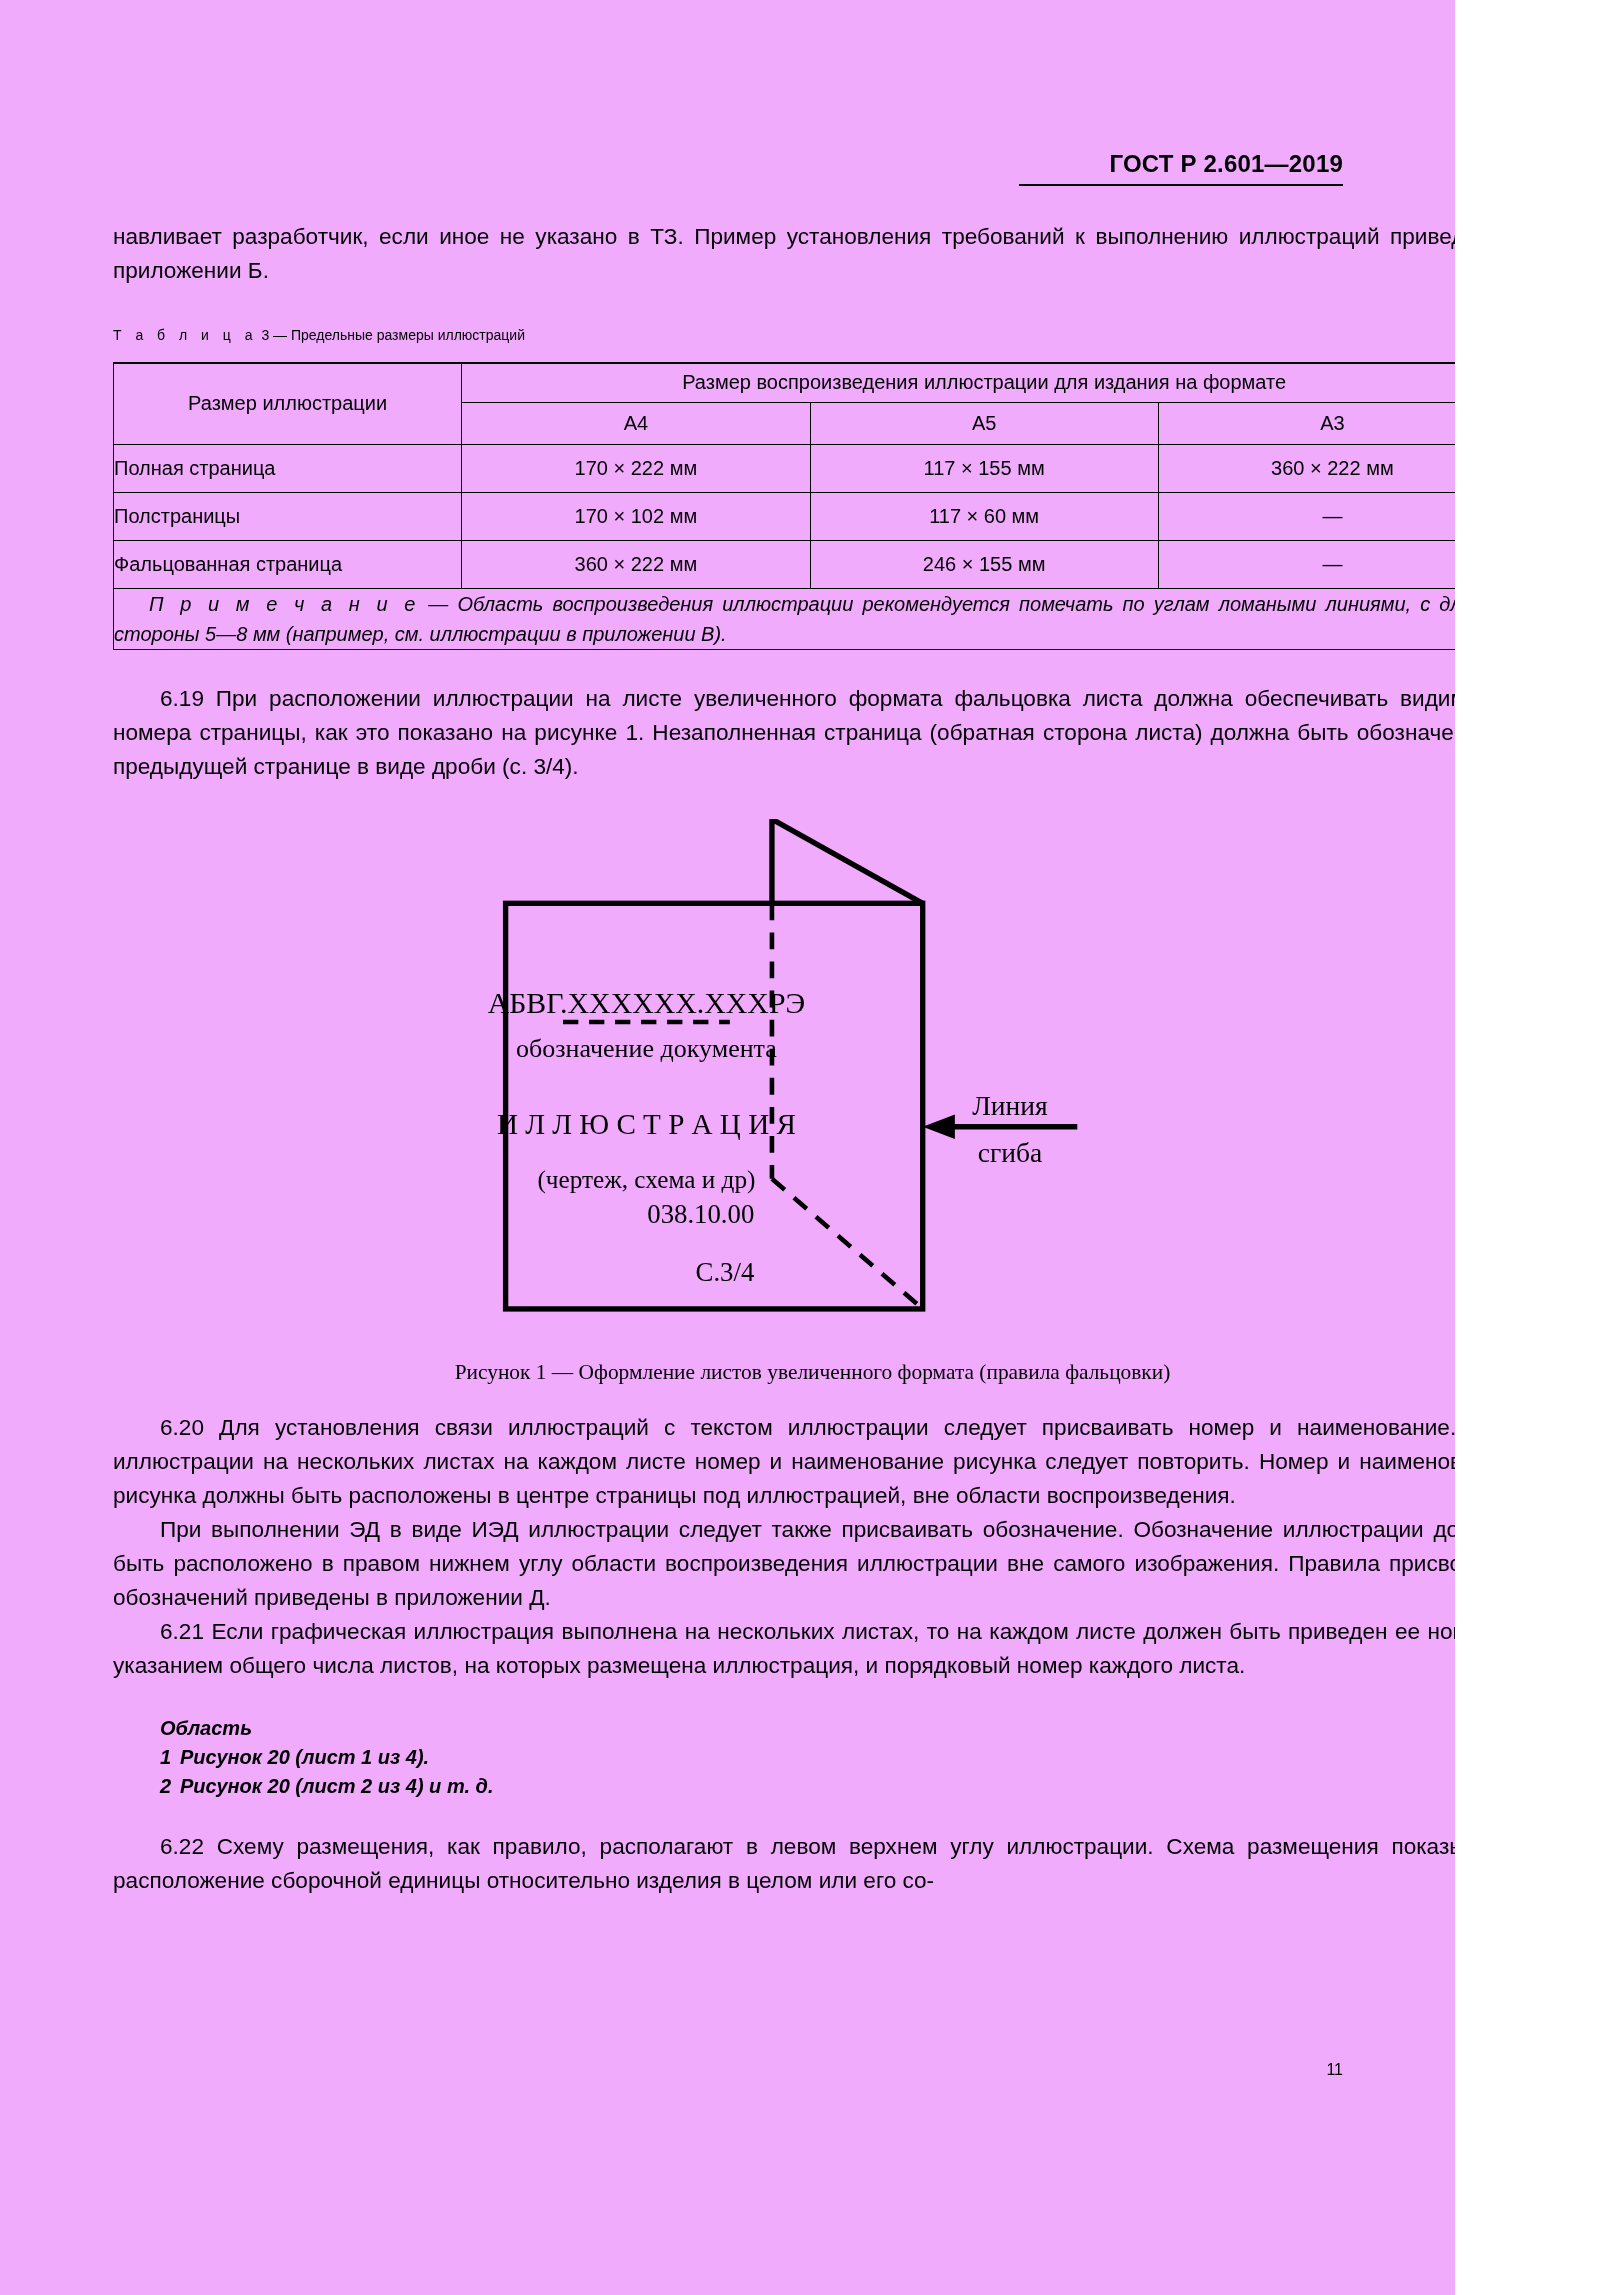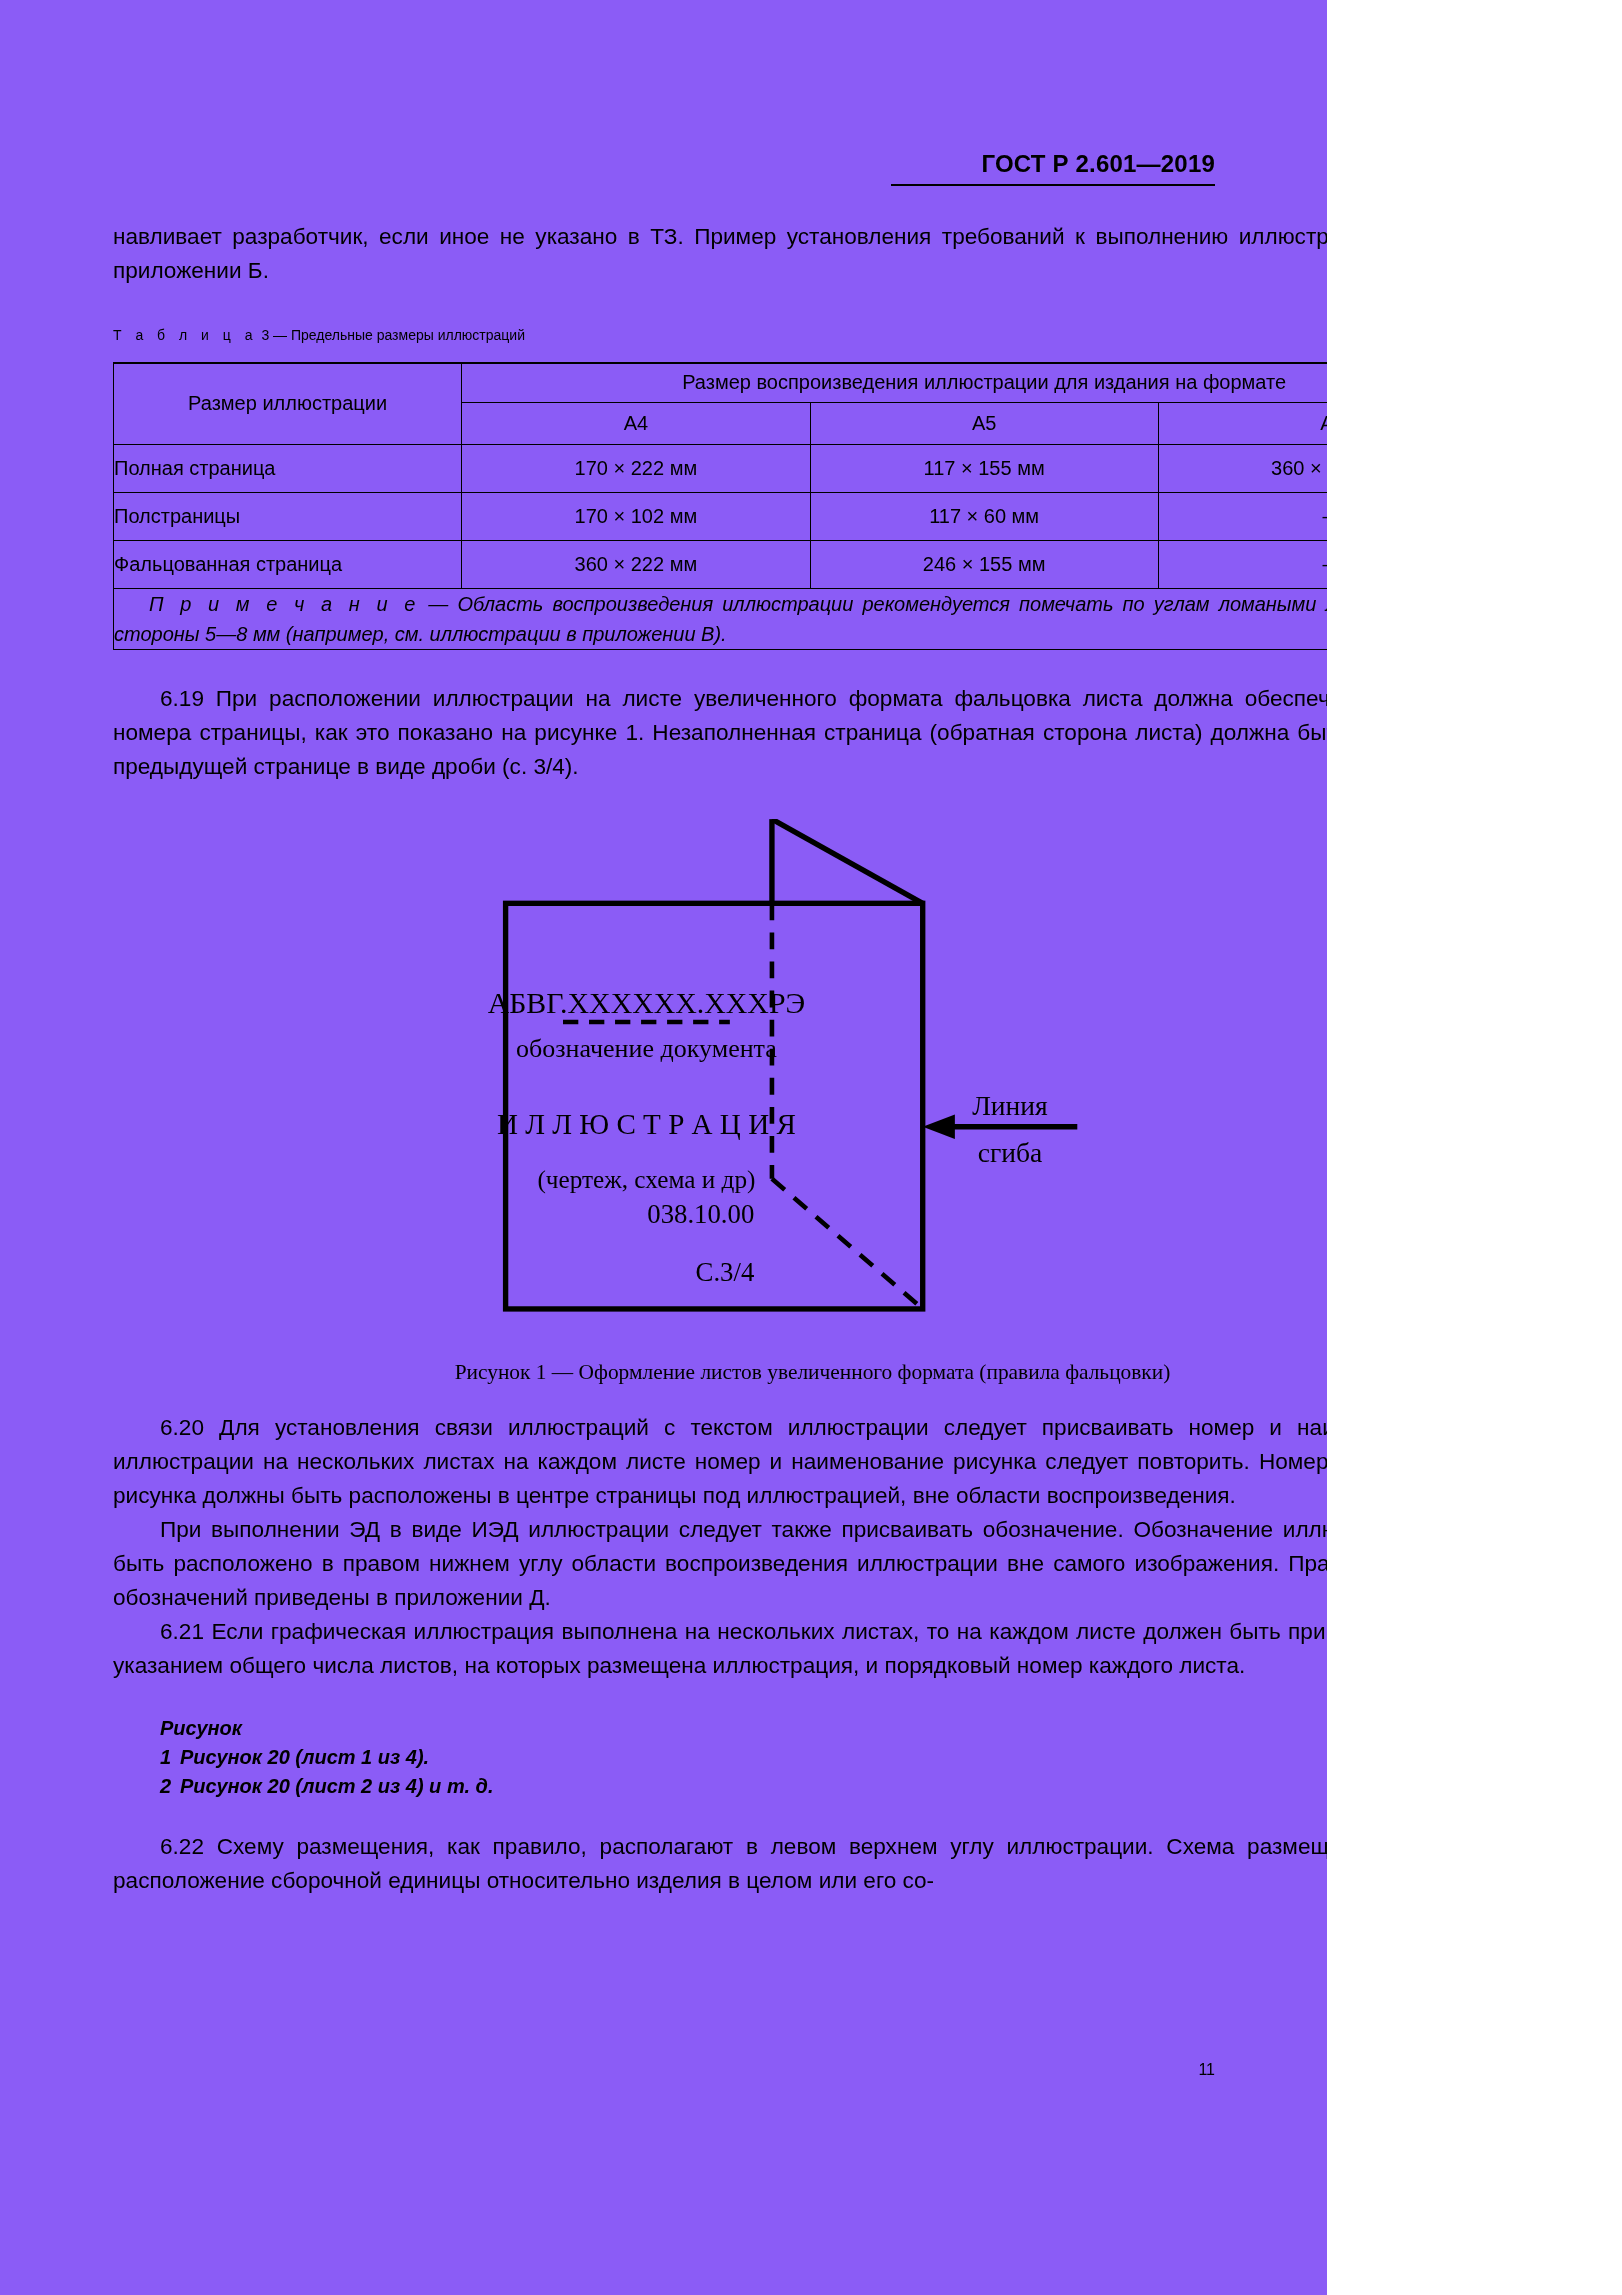--- a/index.html
+++ b/index.html
@@ -2,23 +2,23 @@
 <html lang="ru" style="font-size:12.2px"><head>
 <meta charset="utf-8">
 <style>
   html, body {
     margin: 0;
     padding: 0;
     background: #ffffff;
   }
   .page {
     position: relative;
-    width: 1327px;
+    width: 1455px;
     height: 2295px;
-    background: #8b5cf6;
+    background: #f0abfc;
     font-family: "Liberation Sans", sans-serif;
     color: #000000;
     box-sizing: border-box;
     overflow: hidden;
   }
 
   
   .header {
     position: absolute;
     top: 150px;
@@ -234,21 +234,21 @@
 
     <div class="fig-caption">Рисунок 1 — Оформление листов увеличенного формата (правила фальцовки)</div>
 
     <p class="body indent" style="margin-top:24px;">6.20 Для установления связи иллюстраций с текстом иллюстрации следует присваивать номер и наименование. Для иллюстрации на нескольких листах на каждом листе номер и наименование рисунка следует повторить. Номер и наименование рисунка должны быть расположены в центре страницы под иллюстрацией, вне области воспроизведения.</p>
 
     <p class="body indent">При выполнении ЭД в виде ИЭД иллюстрации следует также присваивать обозначение. Обозначение иллюстрации должно быть расположено в правом нижнем углу области воспроизведения иллюстрации вне самого изображения. Правила присвоения обозначений приведены в приложении Д.</p>
 
     <p class="body indent">6.21 Если графическая иллюстрация выполнена на нескольких листах, то на каждом листе должен быть приведен ее номер с указанием общего числа листов, на которых размещена иллюстрация, и порядковый номер каждого листа.</p>
 
     <div class="examples">
-      <div>Рисунок</div>
+      <div>Область</div>
       <div>
         <span class="ex-num">1</span><span>Рисунок 20 (лист 1 из 4).</span>
       </div>
       <div>
         <span class="ex-num">2</span><span>Рисунок 20 (лист 2 из 4) и т. д.</span>
       </div>
     </div>
 
     <p class="body indent" style="margin-top:29px;">6.22 Схему размещения, как правило, располагают в левом верхнем углу иллюстрации. Схема размещения показывает расположение сборочной единицы относительно изделия в целом или его со-</p>
 

